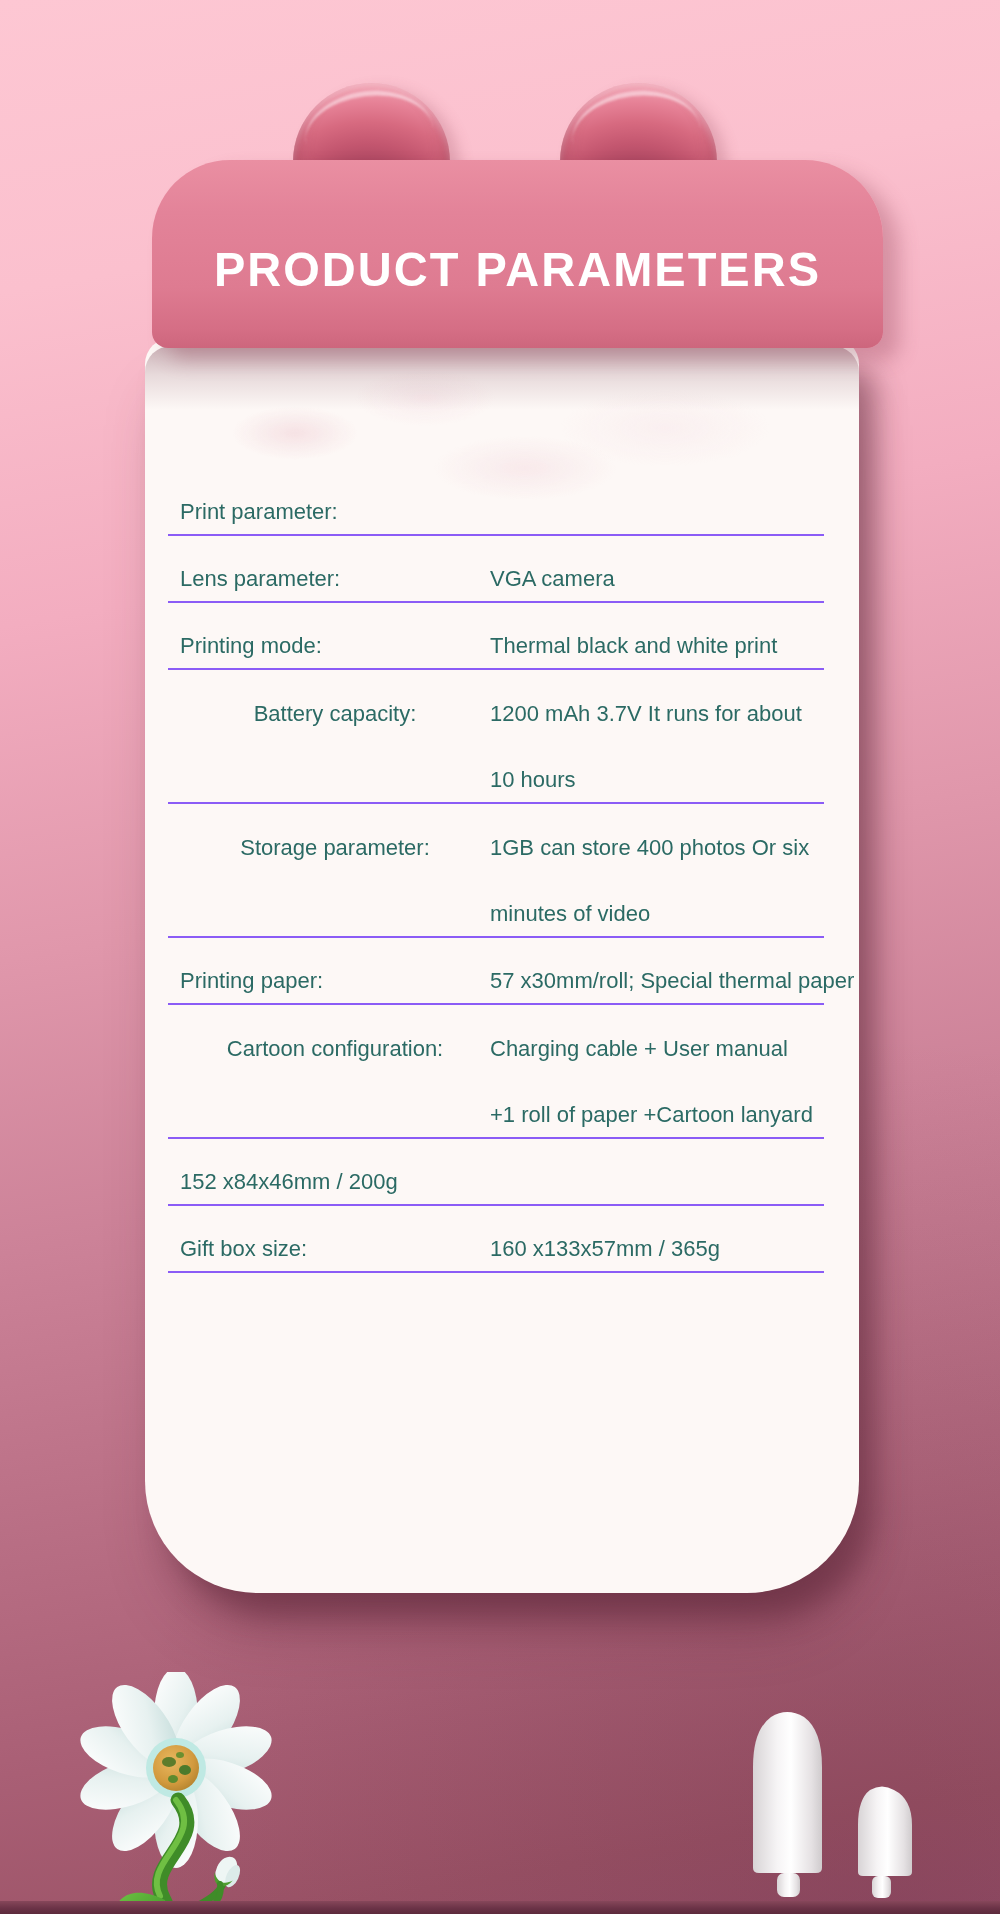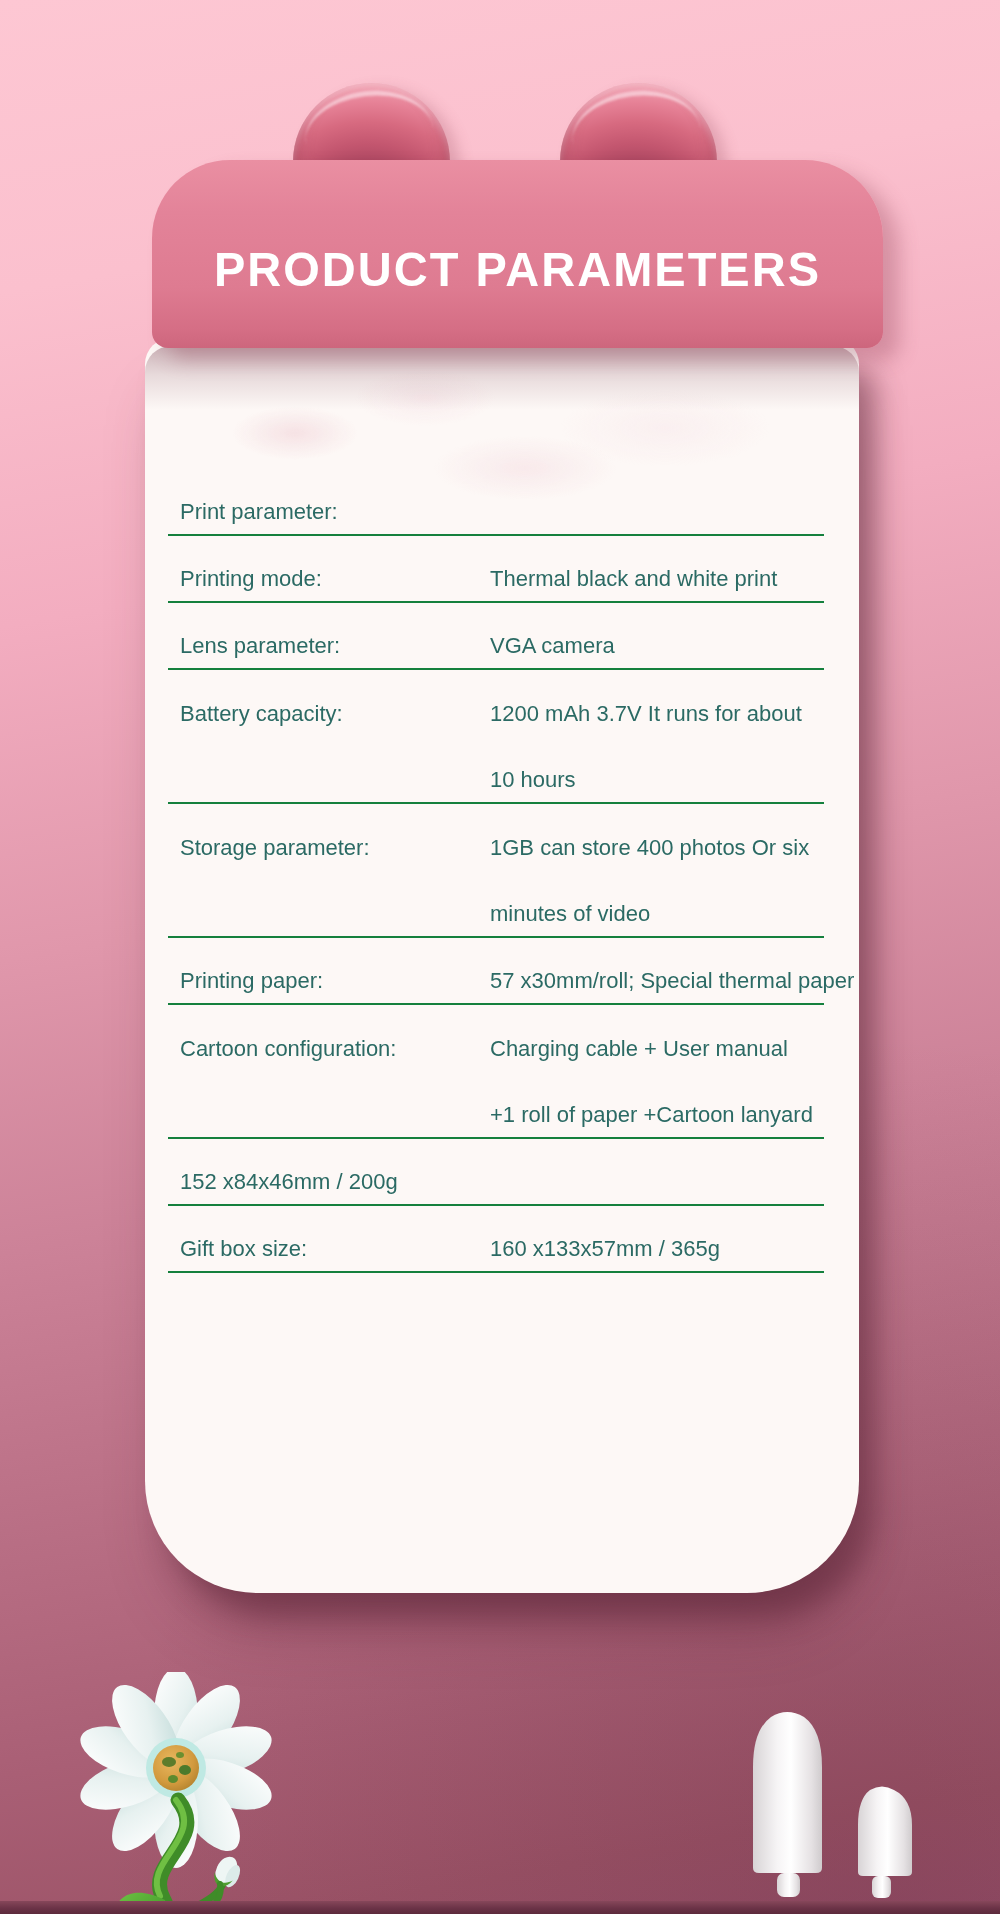--- a/index.html
+++ b/index.html
@@ -55,27 +55,27 @@
   .header h1{
     margin:28px 0 0 0;
     font-size:47px;font-weight:800;letter-spacing:2px;color:#ffffff;
     transform:scaleY(1.04);
   }
   
   .spec-table{position:absolute;left:23px;right:35px;top:131px;}
   .row{
     display:grid;grid-template-columns:310px 1fr;align-items:end;
     box-sizing:border-box;height:67px;padding:0 0 8px 12px;
-    border-bottom:2px solid #15803d;
+    border-bottom:2px solid #8b5cf6;
   }
   .row.two-line{height:134px;}
   .row-label,.value-line{
     font-size:22px;line-height:28px;color:#2b6a64;white-space:nowrap;
   }
-  .row.two-line .row-label{margin-bottom:66px;}
+  .row.two-line .row-label{margin-bottom:66px;text-align:center;}
   .row-value{display:flex;flex-direction:column;gap:38px;}
   
   .floor-strip{
     position:absolute;left:0;right:0;bottom:0;height:13px;
     background:linear-gradient(180deg,#86475a 0%,#6b3347 55%,#5c2a3c 100%);
   }
   .deco{position:absolute;}
   .flower-svg{left:70px;top:1672px;}
   .pencils-svg{left:735px;top:1705px;}
 </style>
@@ -90,30 +90,30 @@
   <div class="card">
     <div class="card-top-shadow"></div>
 
     <div class="spec-table">
 
       <div class="row">
         <div class="row-label">Print parameter:</div>
       </div>
 
       <div class="row">
+        <div class="row-label">Lens parameter:</div>
+        <div class="row-value">
+          <div class="value-line">VGA camera</div>
+        </div>
+      </div>
+
+      <div class="row">
         <div class="row-label">Printing mode:</div>
         <div class="row-value">
           <div class="value-line">Thermal black and white print</div>
-        </div>
-      </div>
-
-      <div class="row">
-        <div class="row-label">Lens parameter:</div>
-        <div class="row-value">
-          <div class="value-line">VGA camera</div>
         </div>
       </div>
 
       <div class="row two-line">
         <div class="row-label">Battery capacity:</div>
         <div class="row-value">
           <div class="value-line">1200 mAh 3.7V  It runs for about</div>
           <div class="value-line">10 hours</div>
         </div>
       </div>

